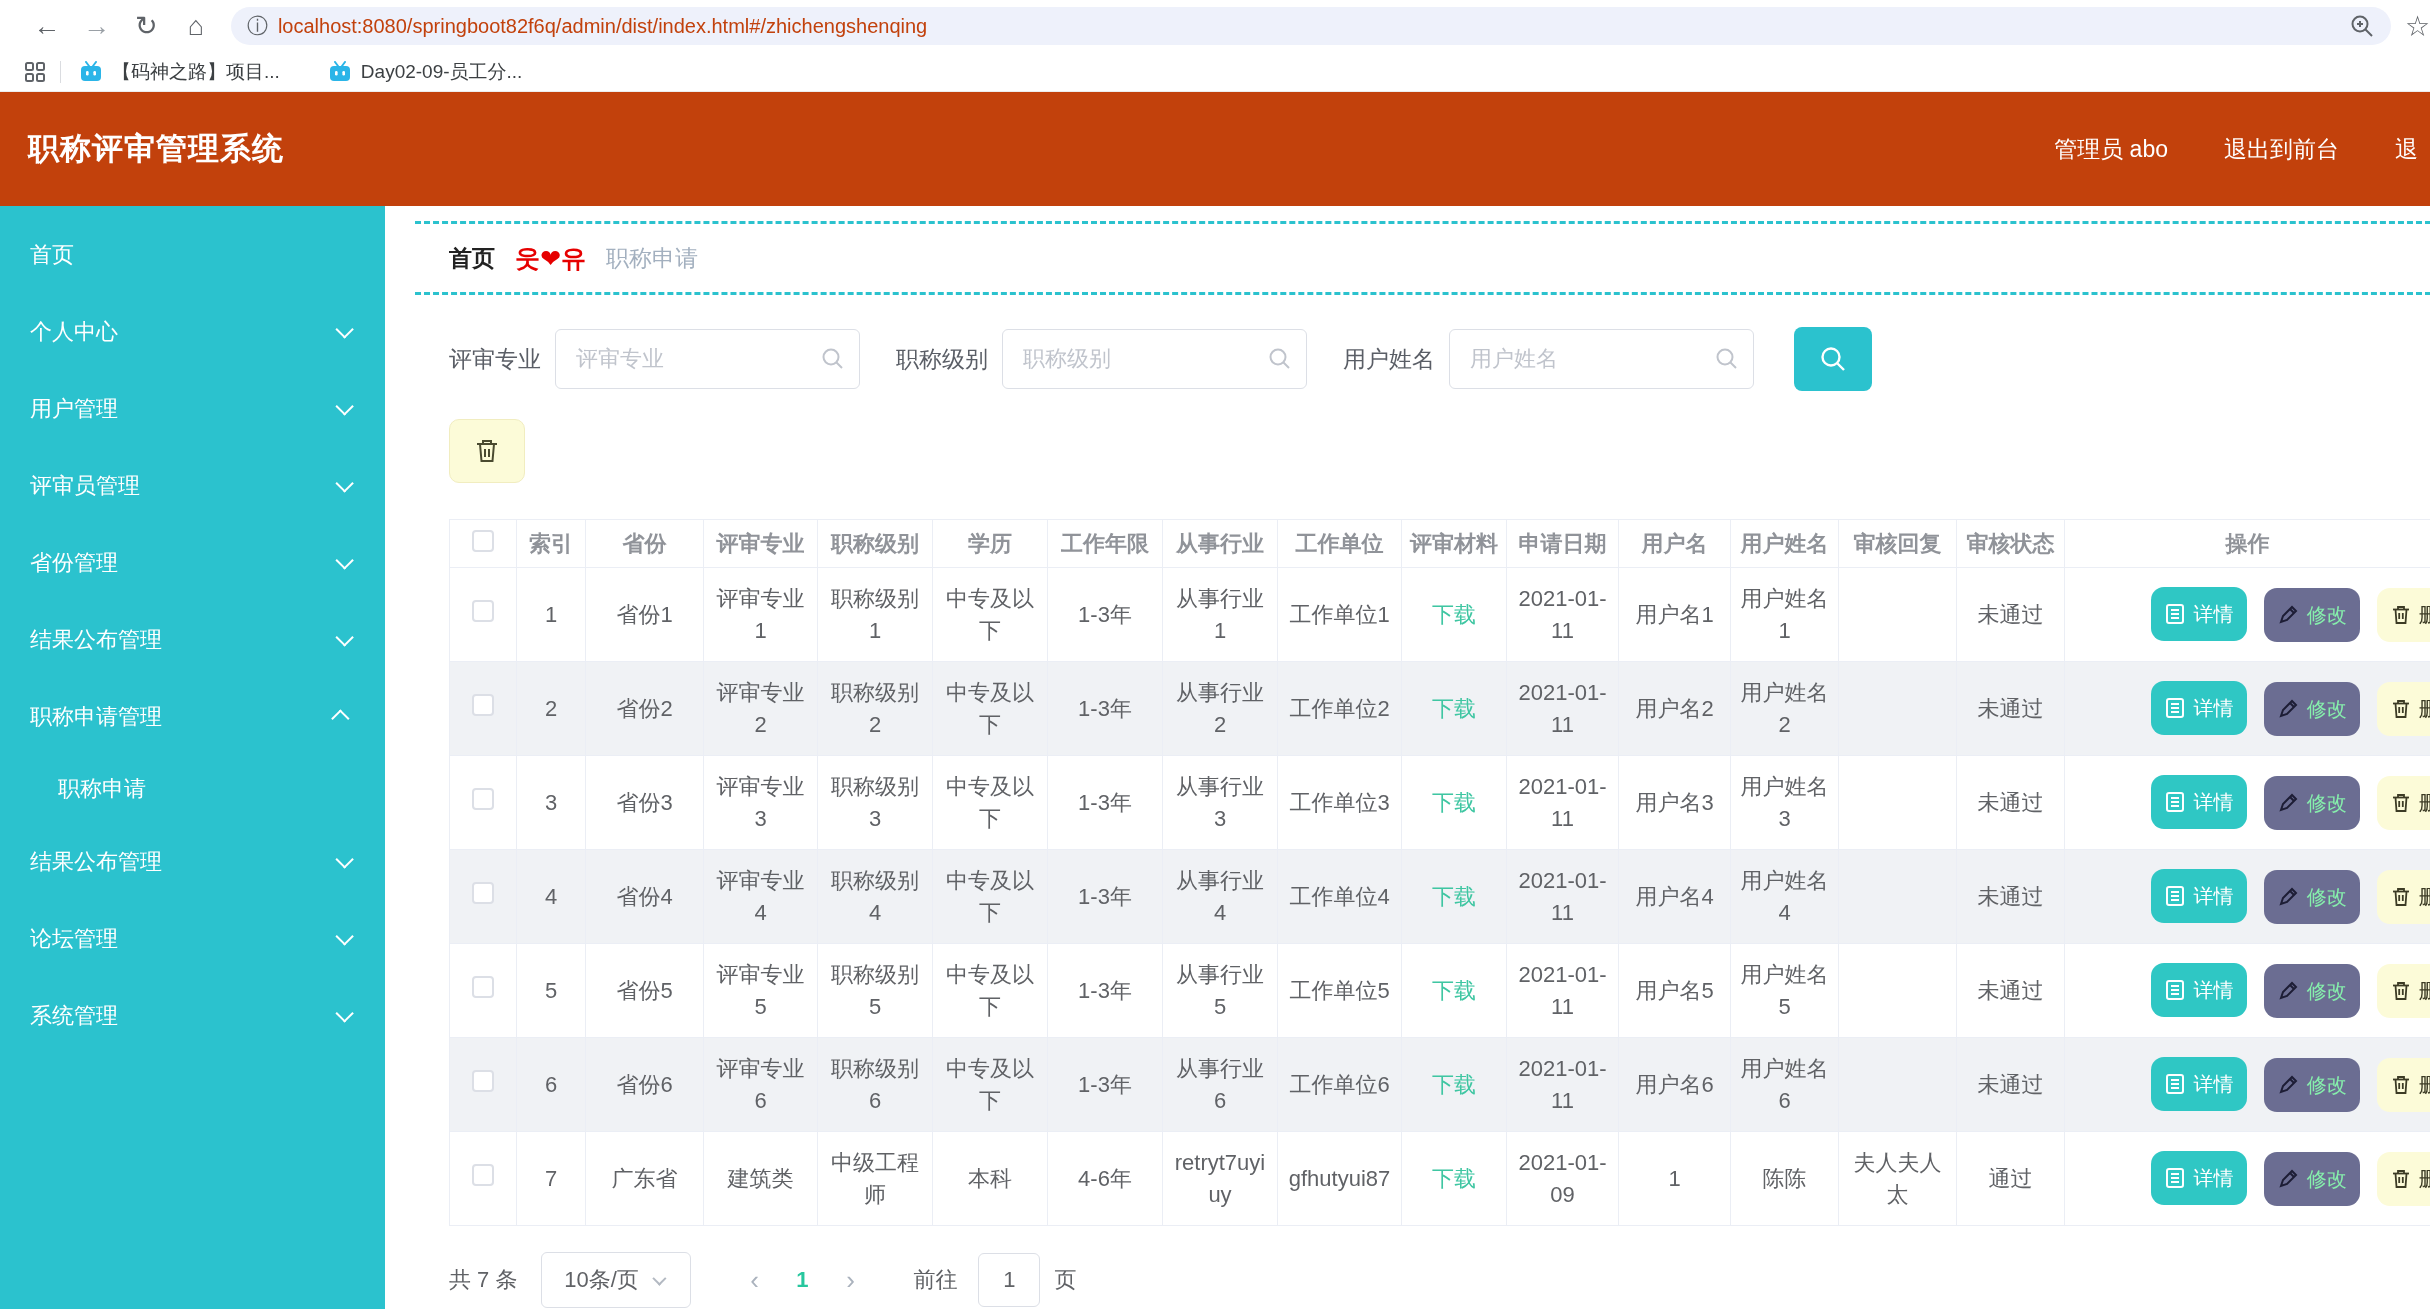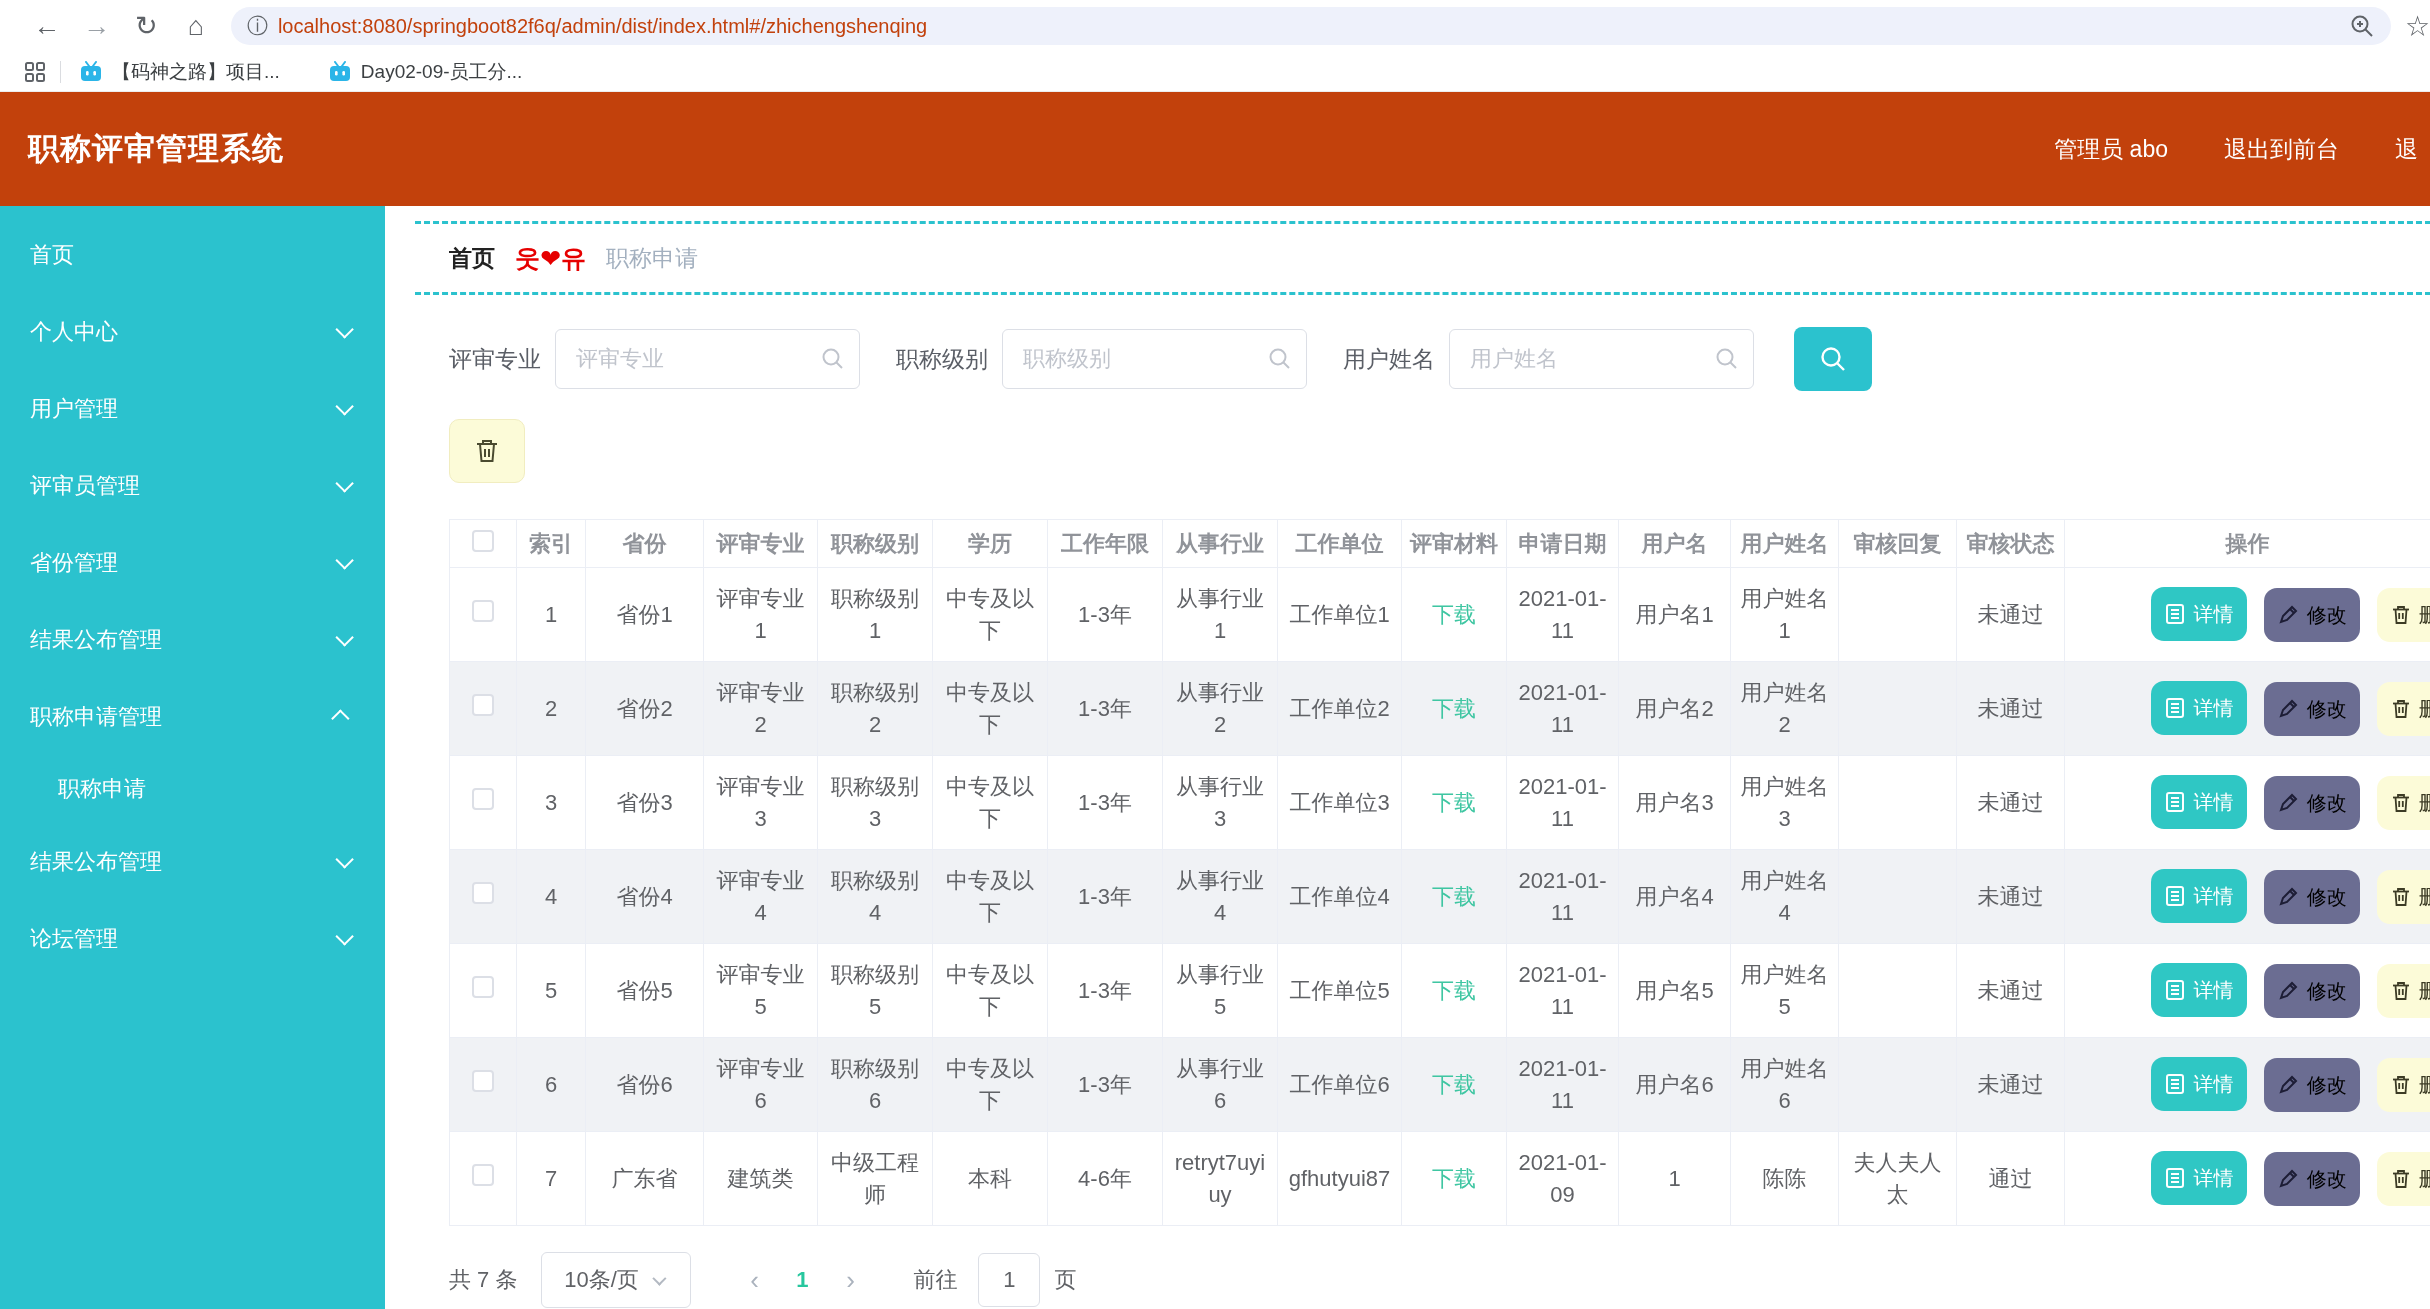--- a/index.html
+++ b/index.html
@@ -61,21 +61,21 @@
   table { margin:36px 0 0 34px; border-collapse:collapse; table-layout:fixed; width:1981px; }
   th, td { border:1px solid #ebeef5; text-align:center; vertical-align:middle; word-break:break-word; }
   th { height:48px; font-size:22px; font-weight:bold; color:#909399; background:#fff; }
   td { height:94px; font-size:22px; color:#606266; line-height:1.45; padding:6px 8px; }
   tbody tr:nth-child(even) { background:#f0f2f5; }
   .checkbox { display:inline-block; width:22px; height:22px; border:2px solid #dcdfe6; border-radius:4px; background:#fff; cursor:pointer; }
   .download { color:#3fc6a2; cursor:pointer; }
   .op-cell { white-space:nowrap; overflow:visible; padding-left:86px; text-align:left; }
   .op-btn { display:inline-flex; align-items:center; justify-content:center; gap:9px; width:96px; height:54px; border:none; border-radius:13px; font-size:20px; cursor:pointer; margin-right:11px; font-family:inherit; }
   .op-detail { background:#2fc7c4; color:#fff; }
-  .op-edit { background:#6b6d92; color:#000000; }
+  .op-edit { background:#6b6d92; color:#86efac; }
   .op-delete { background:#fcfbd8; color:#3c3b25; }
 
   
   .pagination { margin:26px 0 0 34px; display:flex; align-items:center; font-size:22px; color:#606266; }
   .pg-total { margin-right:24px;text-align:center; }
   .pg-size { width:150px; height:56px; border:1px solid #dcdfe6; border-radius:6px; display:flex; align-items:center; justify-content:center; gap:14px; color:#606266; cursor:pointer; margin-right:40px; }
   .pg-size .chev { border-color:#b3b9c2; width:10px; height:10px; transform:rotate(45deg) translateY(-2px); }
   .pg-arrow { font-size:26px; color:#aab2bd; width:46px; text-align:center; cursor:pointer; }
   .pg-page { width:50px; text-align:center; font-weight:bold; color:#27c79e; cursor:pointer; }
   .pg-goto { margin-left:40px; margin-right:21px; }
@@ -188,20 +188,24 @@
         <div class="side-item submenu">
     <span class="label">职称申请</span>
 
   </div>
         <div class="side-item">
     <span class="label">结果公布管理</span>
     <span class="chev chev-down"></span>
   </div>
         <div class="side-item">
     <span class="label">论坛管理</span>
+    <span class="chev chev-down"></span>
+  </div>
+        <div class="side-item">
+    <span class="label">系统管理</span>
     <span class="chev chev-down"></span>
   </div>
       </aside>
 
     <main class="main">
 
       <div class="breadcrumb">
         <span class="bc-home">首页</span>
         <span class="bc-sep">웃❤유</span>
         <span class="bc-current">职称申请</span>

